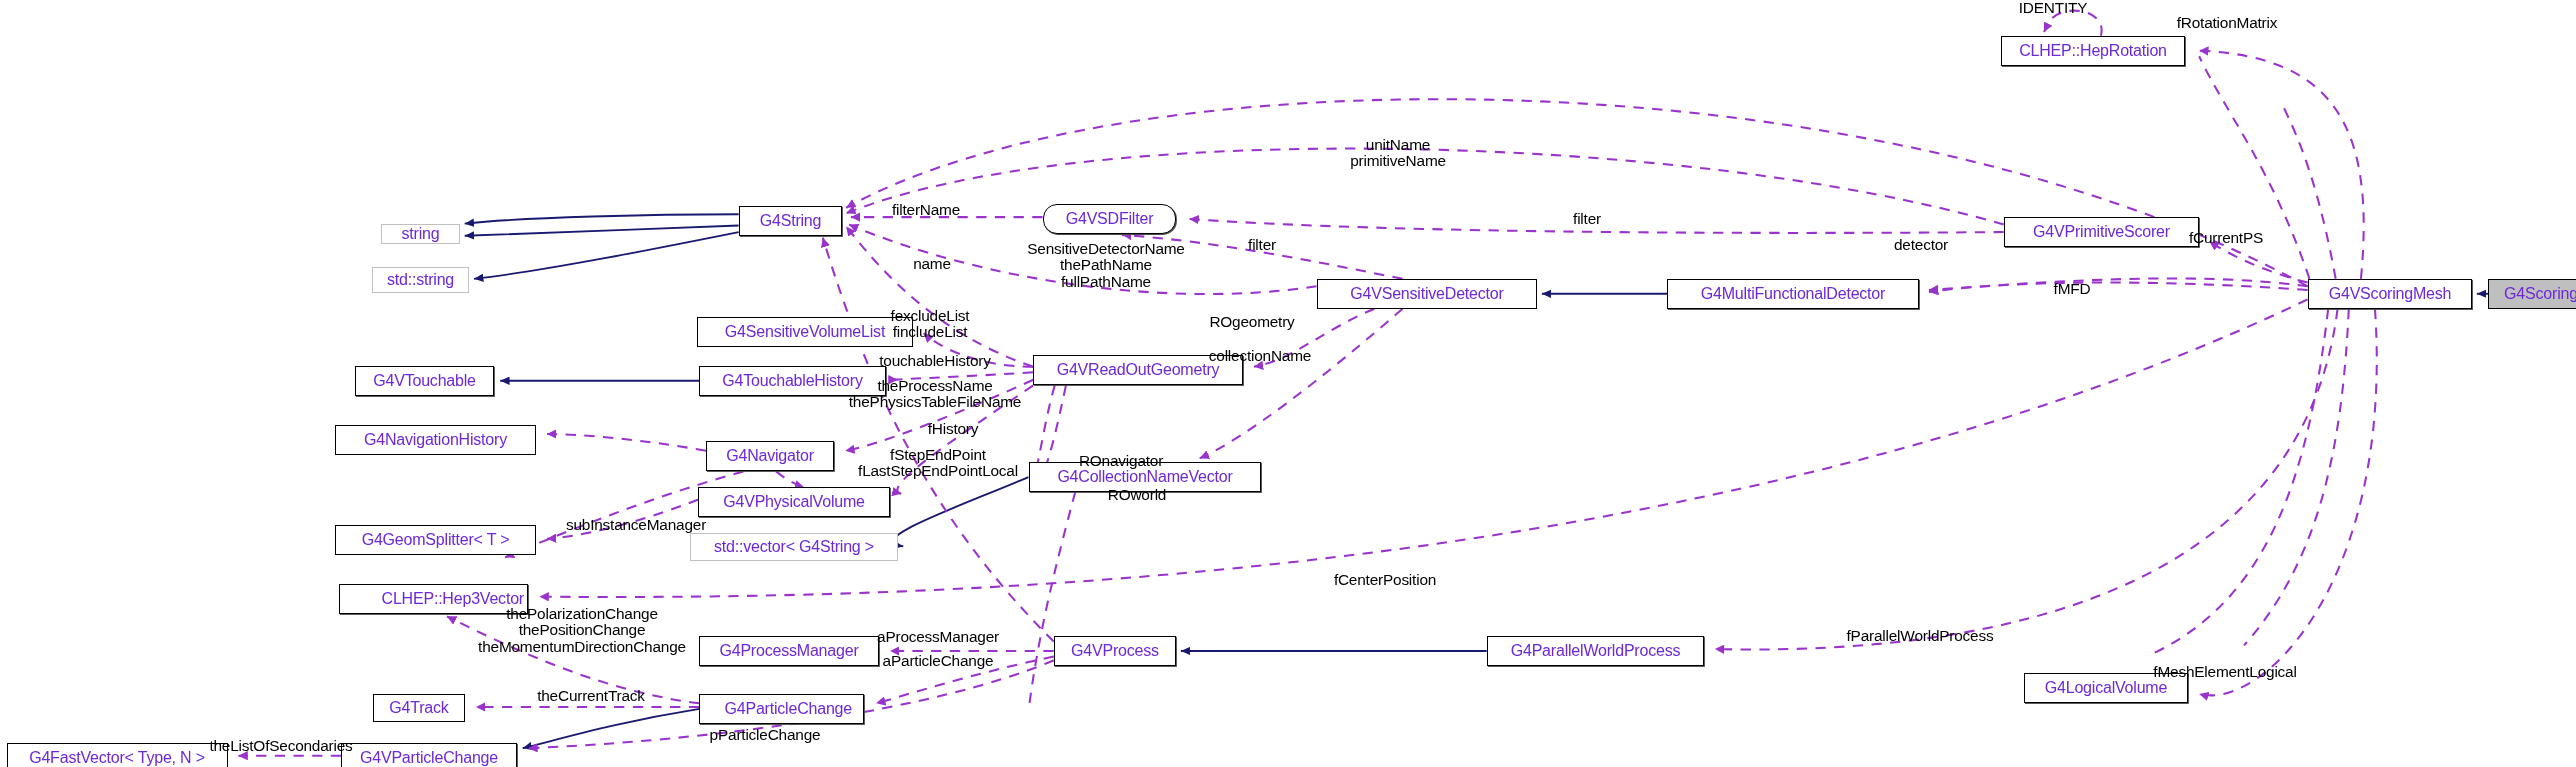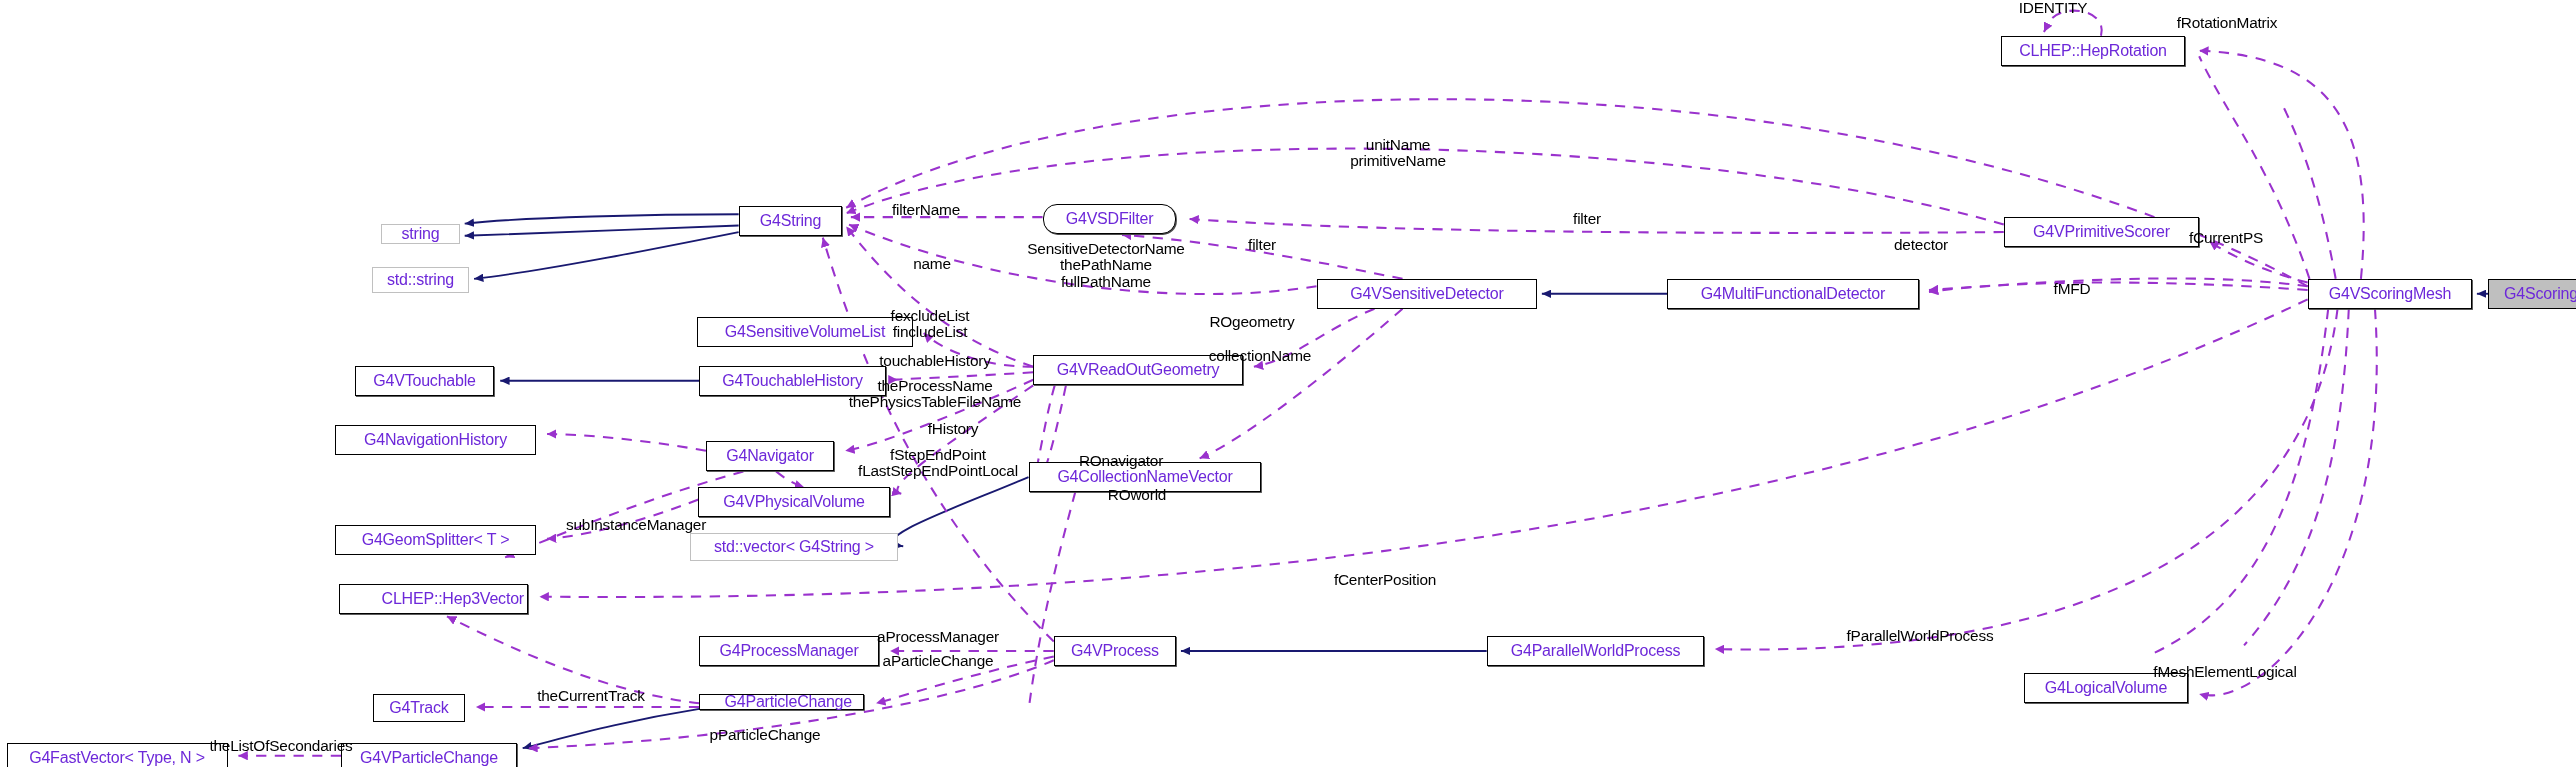--- a/index.html
+++ b/index.html
@@ -189,21 +189,21 @@
   <div class="node thick" style="left:1029px;top:462px;width:232px;height:30px;">G4CollectionNameVector</div>
   <div class="node thick" style="left:698px;top:487px;width:192px;height:30px;">G4VPhysicalVolume</div>
   <div class="node solid" style="left:335px;top:525px;width:201px;height:30px;">G4GeomSplitter&lt; T &gt;</div>
   <div class="node plain" style="left:690px;top:533px;width:208px;height:28px;">std::vector&lt; G4String &gt;</div>
   <div class="node thick" style="left:339px;top:584px;width:189px;height:30px;padding-left:45px;">CLHEP::Hep3Vector</div>
   <div class="node thick" style="left:699px;top:636px;width:180px;height:30px;">G4ProcessManager</div>
   <div class="node thick" style="left:1054px;top:636px;width:122px;height:30px;">G4VProcess</div>
   <div class="node thick" style="left:1487px;top:636px;width:217px;height:30px;">G4ParallelWorldProcess</div>
   <div class="node thick" style="left:2024px;top:673px;width:164px;height:30px;">G4LogicalVolume</div>
   <div class="node solid" style="left:373px;top:694px;width:92px;height:28px;">G4Track</div>
-  <div class="node thick" style="left:699px;top:694px;width:165px;height:16px;padding-left:20px;">G4ParticleChange</div>
+  <div class="node thick" style="left:699px;top:694px;width:165px;height:30px;padding-left:20px;">G4ParticleChange</div>
   <div class="node solid" style="left:6.5px;top:743px;width:221px;height:30px;">G4FastVector&lt; Type, N &gt;</div>
   <div class="node thick" style="left:341px;top:743px;width:176px;height:30px;">G4VParticleChange</div>
 
   <div class="edgelabel" style="left:2053px;top:0px;">IDENTITY</div>
   <div class="edgelabel" style="left:2227px;top:15px;">fRotationMatrix</div>
   <div class="edgelabel" style="left:1398px;top:137px;">unitName
 primitiveName</div>
   <div class="edgelabel" style="left:926px;top:202px;">filterName</div>
   <div class="edgelabel" style="left:1587px;top:211px;">filter</div>
   <div class="edgelabel" style="left:1262px;top:237px;">filter</div>
@@ -221,20 +221,23 @@
   <div class="edgelabel" style="left:935px;top:353px;">touchableHistory</div>
   <div class="edgelabel" style="left:935px;top:378px;">theProcessName
 thePhysicsTableFileName</div>
   <div class="edgelabel" style="left:953px;top:421px;">fHistory</div>
   <div class="edgelabel" style="left:938px;top:447px;">fStepEndPoint
 fLastStepEndPointLocal</div>
   <div class="edgelabel" style="left:1121px;top:453px;">ROnavigator</div>
   <div class="edgelabel" style="left:1113px;top:487px;margin-left:24px;">ROworld</div>
   <div class="edgelabel" style="left:636px;top:517px;">subInstanceManager</div>
   <div class="edgelabel" style="left:1385px;top:572px;">fCenterPosition</div>
+  <div class="edgelabel" style="left:582px;top:606px;">thePolarizationChange
+thePositionChange
+theMomentumDirectionChange</div>
   <div class="edgelabel" style="left:938px;top:629px;">aProcessManager</div>
   <div class="edgelabel" style="left:938px;top:653px;">aParticleChange</div>
   <div class="edgelabel" style="left:1920px;top:628px;">fParallelWorldProcess</div>
   <div class="edgelabel" style="left:2225px;top:664px;">fMeshElementLogical</div>
   <div class="edgelabel" style="left:591px;top:688px;">theCurrentTrack</div>
   <div class="edgelabel" style="left:765px;top:727px;">pParticleChange</div>
   <div class="edgelabel" style="left:281px;top:738px;">theListOfSecondaries</div>
 
 </div>
 

